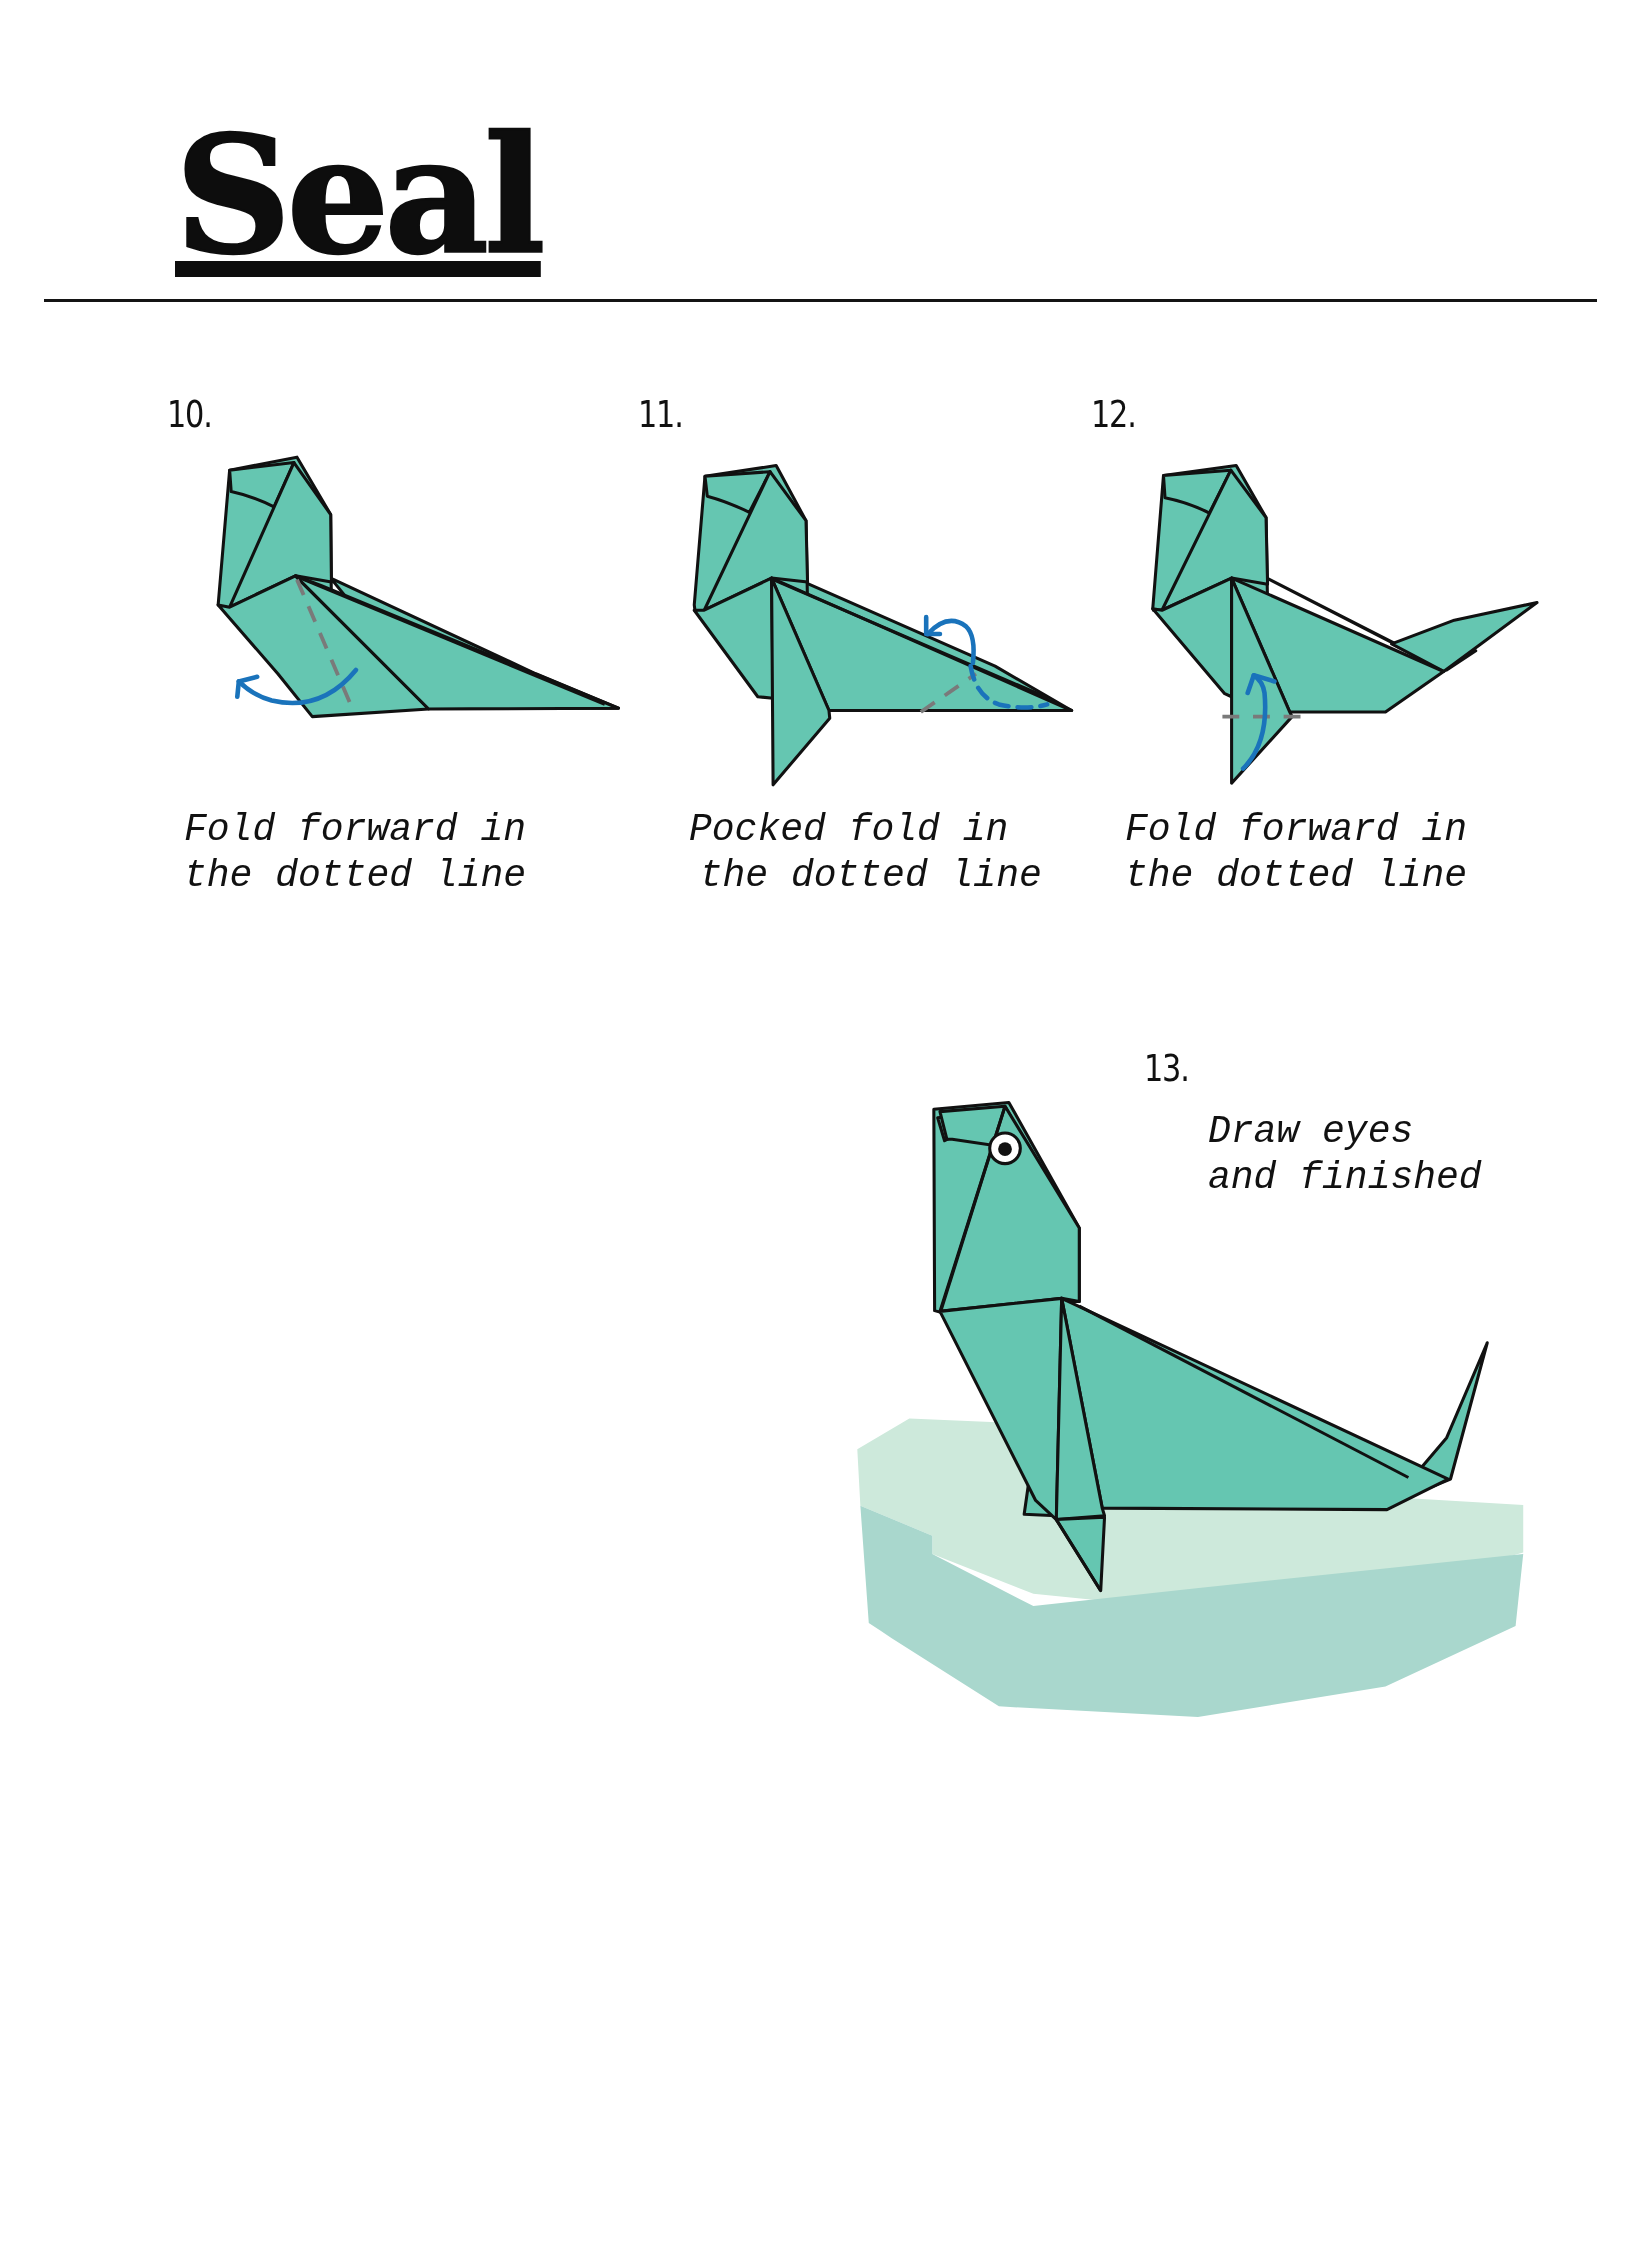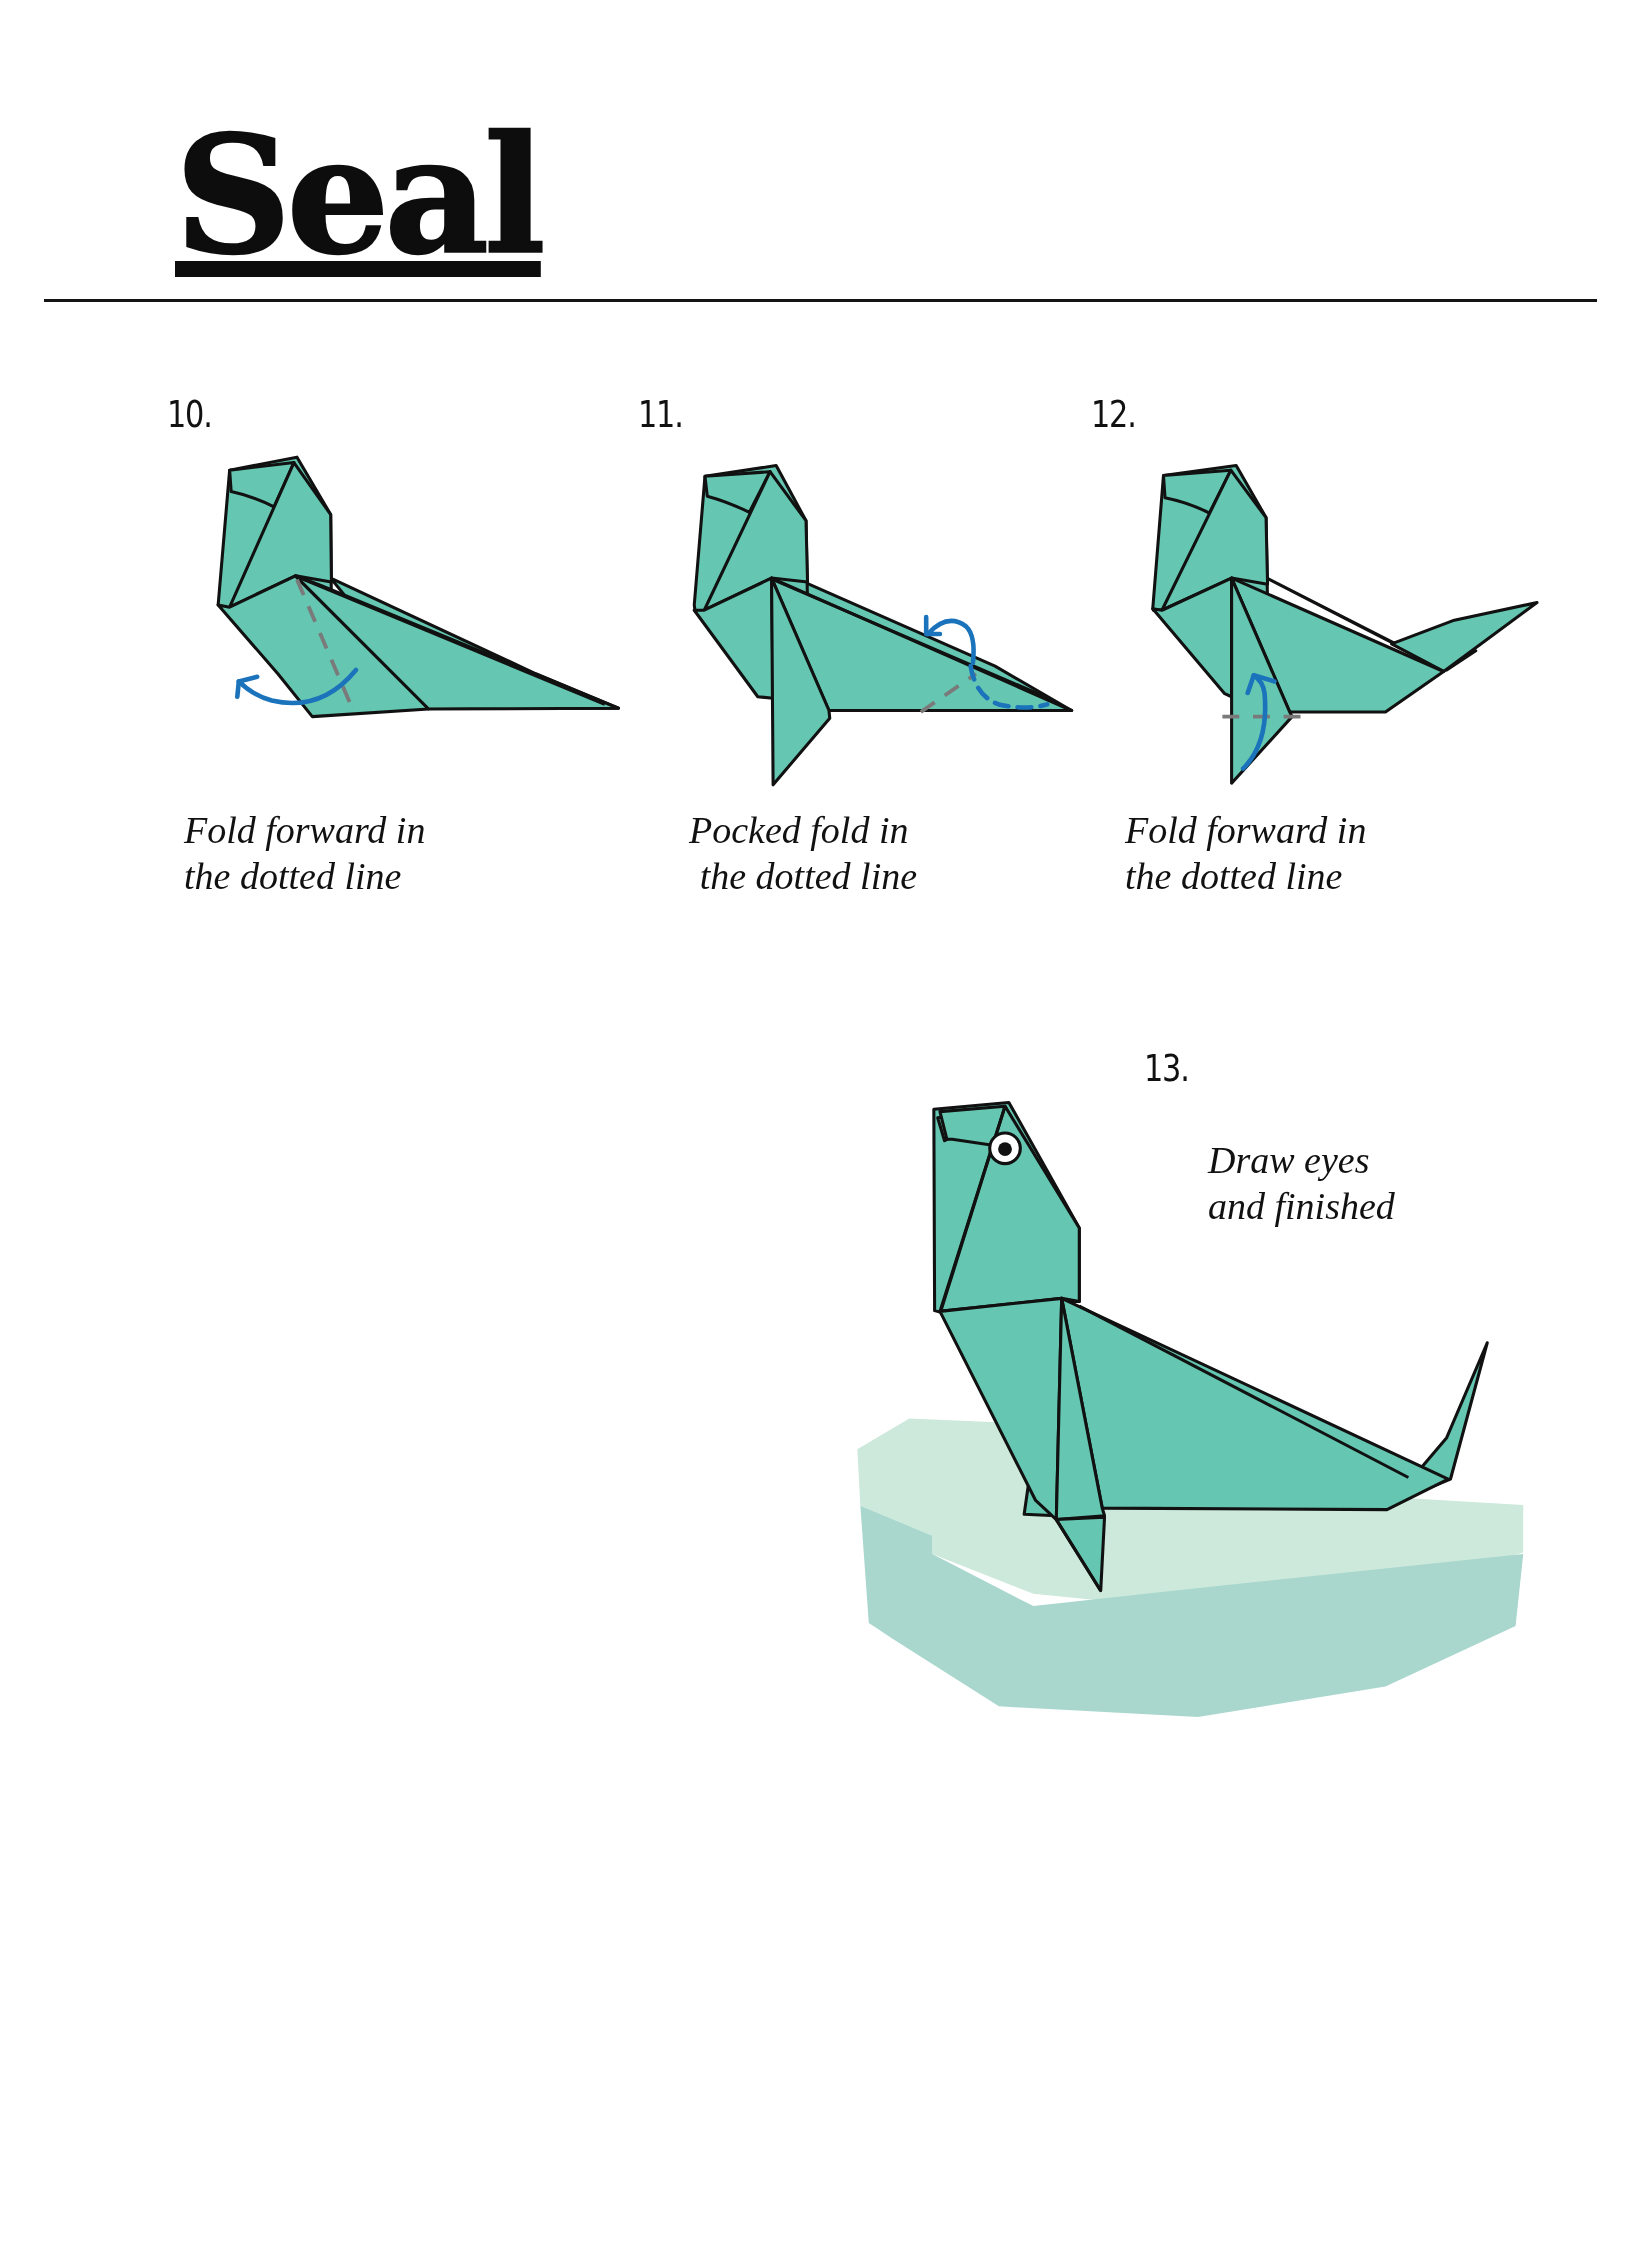--- a/index.html
+++ b/index.html
@@ -15,21 +15,21 @@
       -webkit-text-stroke: 2.3px #0d0d0d;
     }
     .divider { left: 44px; top: 299px; width: 1553px; height: 3.1px; background: #141414; }
     .step-num {
       font-family: "DejaVu Sans", sans-serif;
       font-size: 37px; font-weight: normal; color: #111;
       transform: scaleX(0.82); transform-origin: left top;
       letter-spacing: -1.5px;
     }
     .caption {
-      font-family: Liberation Serif, serif;
+      font-family: Liberation Mono, monospace;
       font-style: italic;
       font-size: 38px; line-height: 46px; color: #111;
       white-space: nowrap;
     }
     svg.art { position: absolute; left: 0; top: 0; }
   </style>
 </head>
 <body>
 
 <div class="abs title">Seal</div>
@@ -45,21 +45,21 @@
   <div>the dotted line</div>
 </div>
 <div class="abs caption" style="left:689px; top:807px;">
   <div>Pocked fold in</div>
   <div style="padding-left:10.7px;">the dotted line</div>
 </div>
 <div class="abs caption" style="left:1125px; top:807px;">
   <div>Fold forward in</div>
   <div>the dotted line</div>
 </div>
-<div class="abs caption" style="left:1208px; top:1109px;margin-top:28px;">
+<div class="abs caption" style="left:1208px; top:1109px;">
   <div>Draw eyes</div>
   <div>and finished</div>
 </div>
 
 <svg class="art" width="1648" height="2250" viewBox="0 0 2153 2939">
   <g stroke="#111" stroke-width="4" stroke-linejoin="round" fill="#65c6b1">
 
     <g>
 
       <polygon points="432,755 700,880 808,925 570,925"></polygon>

